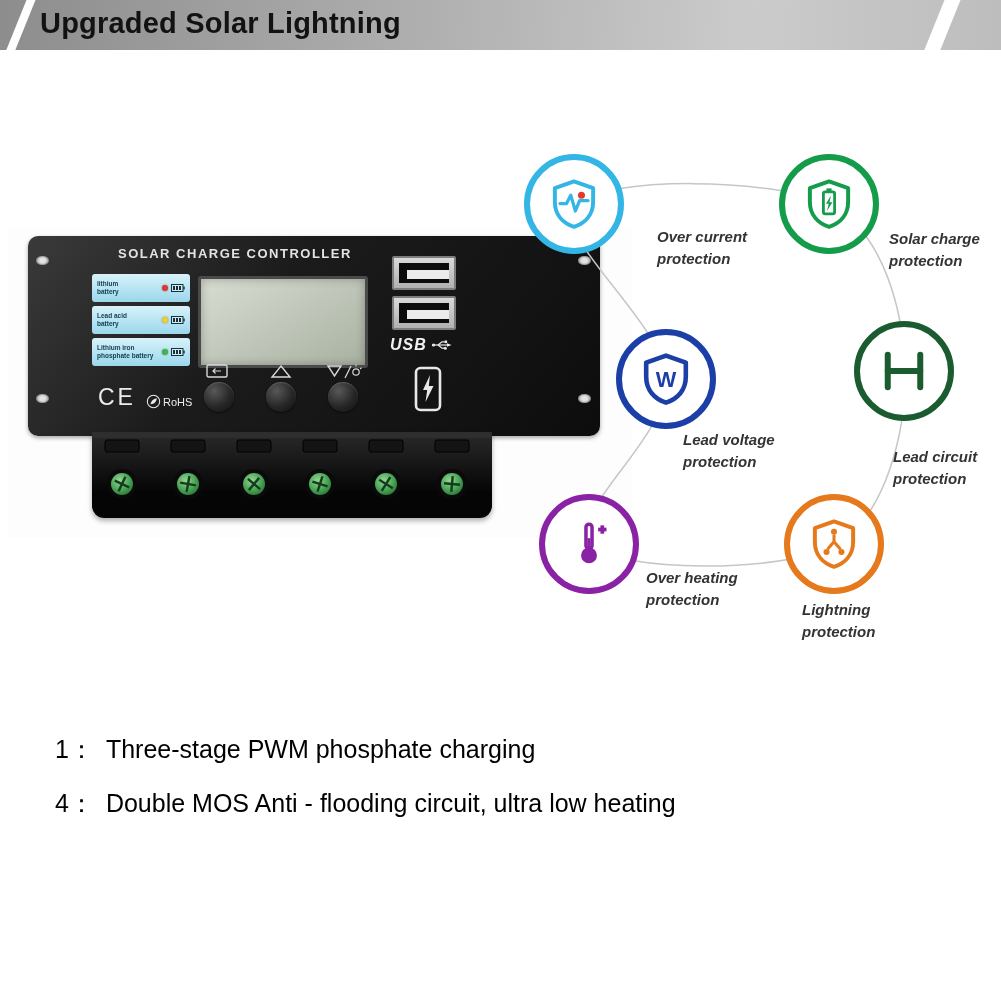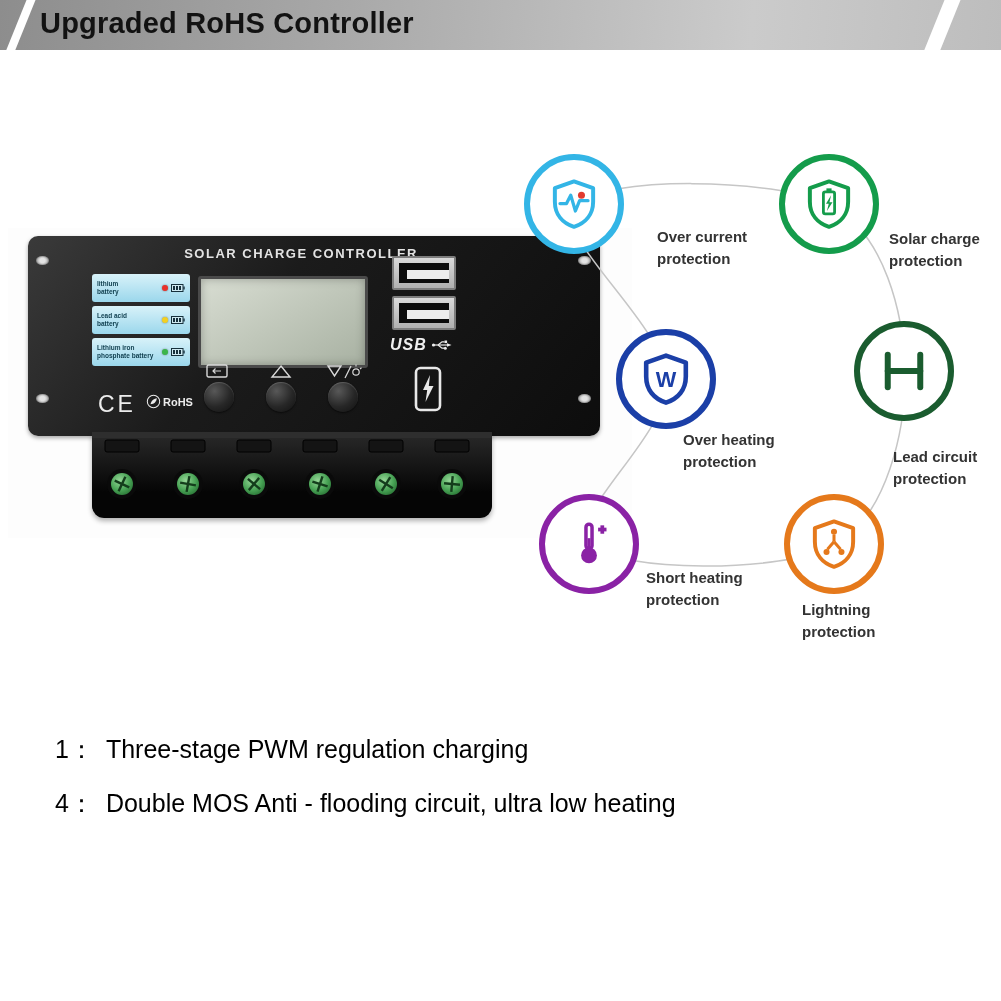--- a/index.html
+++ b/index.html
@@ -14,65 +14,65 @@
   .slash{position:absolute;top:-5px;height:62px;background:#fff;transform:skewX(-22deg);}
   .slash-left{left:16px;width:9px;}
   .slash-right{left:934px;width:16px;}
 
   
   .photo{position:absolute;left:8px;top:228px;width:624px;height:310px;background:#fdfdfd;}
   .faceplate{position:absolute;left:20px;top:8px;width:572px;height:200px;border-radius:10px;
           background:linear-gradient(130deg,#3a3a3a,#1b1b1b 40%,#0d0d0d);box-shadow:0 2px 4px rgba(0,0,0,.35);}
   .hole{position:absolute;width:13px;height:9px;border-radius:50%;
           background:radial-gradient(circle,#e3e3e3 30%,#979797);box-shadow:inset 0 0 2px #444;}
-  .panel-title{position:absolute;left:90px;top:10px;width:300px;text-align:right;color:#e3e3e3;
+  .panel-title{position:absolute;left:90px;top:10px;width:300px;text-align:left;color:#e3e3e3;
           font-size:13px;font-weight:bold;letter-spacing:1.5px;}
   .sticker{position:absolute;left:64px;width:98px;height:28px;border-radius:3px;box-sizing:border-box;
           background:linear-gradient(180deg,#d8f2f9,#9bd7ec);display:flex;align-items:center;gap:3px;padding:0 5px;}
   .sticker-label{flex:1;font-size:6.5px;line-height:1.25;color:#0e3d4d;font-weight:bold;white-space:pre-line;}
   .led{width:6px;height:6px;border-radius:50%;box-shadow:0 0 2px rgba(0,0,0,.45);}
   .lcd{position:absolute;left:170px;top:40px;width:164px;height:86px;border:3px solid #4a4a4a;border-radius:3px;
           background:linear-gradient(150deg,#d8ddd2,#a8b1a2);box-shadow:inset 0 0 10px rgba(0,0,0,.28);}
   .sym{position:absolute;top:128px;}
   .btn{position:absolute;top:146px;width:30px;height:30px;border-radius:50%;
           background:radial-gradient(circle at 35% 30%,#585858,#272727 55%,#101010);
           box-shadow:inset 0 1px 1px rgba(255,255,255,.18),0 1px 2px rgba(0,0,0,.6);}
   .usb-port{position:absolute;left:364px;width:64px;height:34px;box-sizing:border-box;border:2px solid #7d7d7d;
           border-radius:2px;background:linear-gradient(180deg,#dadada,#b0b0b0);}
   .usb-inner{position:absolute;left:5px;top:5px;right:5px;bottom:5px;background:#0c0c0c;}
   .usb-tongue{position:absolute;left:8px;top:7px;width:42px;height:9px;background:#ececec;}
   .usb-label{position:absolute;left:362px;top:100px;display:flex;align-items:center;gap:4px;
           color:#f0f0f0;font-weight:bold;font-size:16px;font-style:italic;letter-spacing:1px;}
   .phone-icon{position:absolute;left:386px;top:130px;}
-  .ce{position:absolute;left:70px;top:148px;color:#ececec;font-size:23px;letter-spacing:3px;margin-top:7px;}
+  .ce{position:absolute;left:70px;top:148px;color:#ececec;font-size:23px;letter-spacing:3px;}
   .rohs{position:absolute;left:118px;top:158px;display:flex;align-items:center;gap:2px;color:#ececec;
-          font-size:11px;font-weight:bold;}
+          font-size:11px;font-weight:normal;}
   .terminal{position:absolute;left:84px;top:204px;width:400px;height:86px;border-radius:0 0 12px 12px;
           background:linear-gradient(180deg,#2a2a2a,#050505 70%);box-shadow:0 3px 5px rgba(0,0,0,.3);}
 
   
   .ring-svg{position:absolute;left:0;top:0;pointer-events:none;z-index:1;}
   .badge{position:absolute;width:100px;height:100px;border-radius:50%;background:#fff;box-sizing:border-box;
           border:6px solid currentColor;display:flex;align-items:center;justify-content:center;z-index:2;}
   .badge-label{position:absolute;font-size:15px;font-weight:bold;color:#333;line-height:1.45;
-          white-space:pre-line;z-index:2;}
+          white-space:pre-line;z-index:2;font-style:italic;}
 
   
   .features{position:absolute;left:55px;top:733px;display:flex;flex-direction:column;gap:21px;
           font-size:25px;color:#000;}
   .feature .num{margin-right:12px;}
 </style>
 </head>
 <body>
 
 <div class="page">
 
   <header class="topbar">
     <div class="slash slash-left"></div>
-    <h1 class="title">Upgraded RoHS Controller</h1>
+    <h1 class="title">Upgraded Solar Lightning</h1>
     <div class="slash slash-right"></div>
   </header>
 
   <div class="photo">
     <div class="faceplate">
       <div class="hole" style="left:8px;top:20px;"></div>
       <div class="hole" style="left:8px;top:158px;"></div>
       <div class="hole" style="left:550px;top:20px;"></div>
       <div class="hole" style="left:550px;top:158px;"></div>
 
@@ -269,21 +269,21 @@
   </div>
   <div class="badge-label" style="left:889px;top:228px;">Solar charge
 protection</div>
 
   <div class="badge" style="left: 616px; top: 329px; color: rgb(27, 63, 167);">
     <svg width="58" height="58" viewBox="0 0 24 24">
       <path d="M12 2.3 L20.2 5.2 V11 C20.2 16.6 16.8 20.2 12 21.8 C7.2 20.2 3.8 16.6 3.8 11 V5.2 Z" fill="none" stroke="currentColor" stroke-width="1.9" stroke-linejoin="round"></path>
       <text x="12" y="15.3" text-anchor="middle" font-size="9" font-weight="bold" fill="currentColor">W</text>
     </svg>
   </div>
-  <div class="badge-label" style="left:683px;top:429px;">Over heating
+  <div class="badge-label" style="left:683px;top:429px;">Lead voltage
 protection</div>
 
   <div class="badge" style="left: 854px; top: 321px; color: rgb(26, 92, 47);">
     <svg width="60" height="60" viewBox="0 0 24 24">
       <g stroke="currentColor" stroke-width="2.4" stroke-linecap="round">
         <line x1="5.5" y1="5.5" x2="5.5" y2="18.5"></line>
         <line x1="18.5" y1="5.5" x2="18.5" y2="18.5"></line>
         <line x1="5.5" y1="12" x2="18.5" y2="12"></line>
       </g>
     </svg>
@@ -293,41 +293,41 @@
 
   <div class="badge" style="left: 539px; top: 494px; color: rgb(138, 34, 165);">
     <svg width="56" height="56" viewBox="0 0 24 24">
       <rect x="10.7" y="3.5" width="2.6" height="10.5" rx="1.3" fill="none" stroke="currentColor" stroke-width="1.5"></rect>
       <circle cx="12" cy="16.9" r="3.4" fill="currentColor"></circle>
       <line x1="12" y1="9.5" x2="12" y2="14" stroke="currentColor" stroke-width="1.3"></line>
       <line x1="15.9" y1="5.8" x2="19.5" y2="5.8" stroke="currentColor" stroke-width="1.6"></line>
       <line x1="17.7" y1="4" x2="17.7" y2="7.6" stroke="currentColor" stroke-width="1.6"></line>
     </svg>
   </div>
-  <div class="badge-label" style="left:646px;top:567px;">Short heating
+  <div class="badge-label" style="left:646px;top:567px;">Over heating
 protection</div>
 
   <div class="badge" style="left: 784px; top: 494px; color: rgb(229, 121, 27);">
     <svg width="56" height="56" viewBox="0 0 24 24">
       <path d="M12 2.3 L20.2 5.2 V11 C20.2 16.6 16.8 20.2 12 21.8 C7.2 20.2 3.8 16.6 3.8 11 V5.2 Z" fill="none" stroke="currentColor" stroke-width="1.7" stroke-linejoin="round"></path>
       <circle cx="12" cy="6.8" r="1.3" fill="currentColor"></circle>
       <g stroke="currentColor" stroke-width="1.3" fill="none">
         <line x1="12" y1="8.1" x2="12" y2="11"></line>
         <line x1="12" y1="11" x2="9.2" y2="14.2"></line>
         <line x1="12" y1="11" x2="14.8" y2="14.2"></line>
       </g>
       <circle cx="8.8" cy="15.4" r="1.3" fill="currentColor"></circle>
       <circle cx="15.2" cy="15.4" r="1.3" fill="currentColor"></circle>
     </svg>
   </div>
   <div class="badge-label" style="left:802px;top:599px;">Lightning
 protection</div>
 
   <div class="features">
     <div class="feature">
-      <span class="num">1：</span><span>Three-stage PWM regulation charging</span>
+      <span class="num">1：</span><span>Three-stage PWM phosphate charging</span>
     </div>
     <div class="feature">
       <span class="num">4：</span><span>Double MOS Anti - flooding circuit, ultra low heating</span>
     </div>
   </div>
 
 </div>
 
 </body></html>

